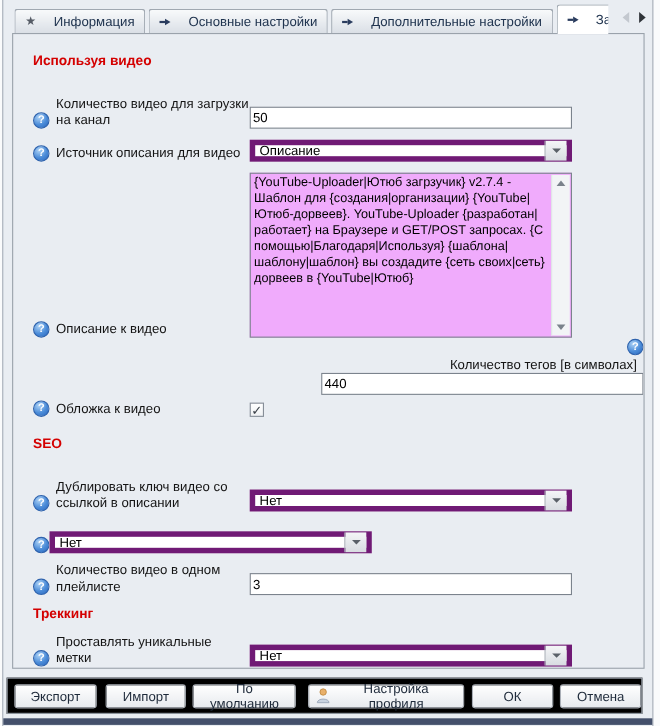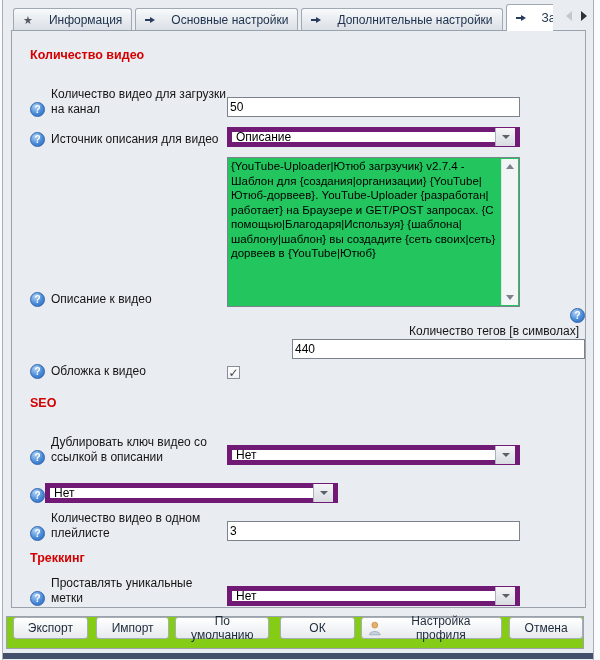--- a/index.html
+++ b/index.html
@@ -36,21 +36,21 @@
          display:flex;align-items:center;justify-content:center;color:#fff;font-size:10px;font-weight:bold;}
   .lbl{width:176px;margin-left:6px;line-height:15px;padding-top:1px;}
   .txt-input{width:293px;height:20px;box-sizing:border-box;border:1px solid #7b838d;background:#fff;
              padding:0 2px;font:12px "Liberation Sans",sans-serif;color:#000;}
   .dropdown{width:293px;height:20px;box-sizing:border-box;border:5px solid #701a75;background:#fff;
             display:flex;align-items:center;position:relative;}
   .dropdown .val{flex:1;padding:0 4px;color:#000;}
   .dd-btn{flex:none;width:19px;height:18px;border-left:1px solid #aab0b8;
           background:linear-gradient(#f4f5f7,#d8dce1);display:flex;align-items:center;justify-content:center;}
   .dd-arrow-icon{width:0;height:0;border-left:4px solid transparent;border-right:4px solid transparent;border-top:4px solid #5a6068;}
-  .textarea{width:293px;height:150px;box-sizing:border-box;border:1px solid #7b838d;background:#22c55e;position:relative;}
+  .textarea{width:293px;height:150px;box-sizing:border-box;border:1px solid #7b838d;background:#f0abfc;position:relative;}
   .textarea .content{position:absolute;left:3px;top:1px;right:19px;bottom:1px;overflow:hidden;
           font:11.5px/14.5px "Liberation Sans",sans-serif;color:#000;white-space:pre-wrap;word-wrap:break-word;}
   .vscroll{position:absolute;top:1px;right:1px;bottom:1px;width:16px;background:#f2f4f6;border-left:1px solid #dfe3e7;}
   .scroll-up-icon{position:absolute;top:5px;left:4px;width:0;height:0;border-left:4px solid transparent;border-right:4px solid transparent;border-bottom:5px solid #7a828b;}
   .scroll-down-icon{position:absolute;bottom:5px;left:4px;width:0;height:0;border-left:4px solid transparent;border-right:4px solid transparent;border-top:5px solid #7a828b;}
   .checkbox{width:13px;height:13px;box-sizing:border-box;border:1px solid #878e98;margin-top:3px;
             background:linear-gradient(#ffffff,#f0f2f4);display:flex;align-items:center;justify-content:center;
             font-size:12px;font-weight:bold;color:#3c424a;line-height:1;}
 
   
@@ -60,21 +60,21 @@
   .r4{min-height:30px;flex-direction:column;}
   .r5{min-height:20px;}
   .h-seo{margin-top:17px;}
   .r6,.r7,.r8{min-height:38px;}
   .r6{margin-top:17px;}
   .h-track{margin-top:10px;}
   .r9{margin-top:10px;}
 
   
   .bottombar{position:absolute;left:3px;right:9px;top:616px;height:33px;border:1px solid #9aa2ab;
-             background:#84cc16;box-sizing:border-box;display:flex;align-items:flex-start;padding-left:6px;z-index:1;}
+             background:#000000;box-sizing:border-box;display:flex;align-items:center;padding-left:6px;z-index:1;}
   .btn{height:22px;box-sizing:border-box;border:1px solid #a9aeb6;border-radius:3px;
        background:linear-gradient(#ffffff,#e7eaee);color:#1e2a3a;font:12px "Liberation Sans",sans-serif;
        display:flex;align-items:center;justify-content:center;cursor:default;gap:5px;}
   .b-export{width:75px;margin-right:8px;}
   .b-import{width:74px;margin-right:6px;}
   .b-defaults{width:94px;margin-right:11px;}
   .b-profile{width:142px;margin-right:7px;}
   .b-ok{width:75px;margin-right:6px;}
   .b-cancel{width:74px;}
 </style>
@@ -111,21 +111,21 @@
     </div>
 
   </div>
   <div class="tab-scrollers">
     <span class="scroll-left-icon"></span>
     <span class="scroll-right-icon"></span>
   </div>
 
   <div class="panel">
 
-    <div class="section-title">Количество видео</div>
+    <div class="section-title">Используя видео</div>
 
     <div class="row r1">
       <span class="qicon"></span>
       <div class="lbl">Количество видео для загрузки на канал</div>
       <input class="txt-input" type="text" value="50" style="">
     </div>
 
     <div class="row r2">
       <span class="qicon"></span>
       <div class="lbl">Источник описания для видео</div>
@@ -202,25 +202,25 @@
           </span>
       </div>
     </div>
 
   </div>
 
   <div class="bottombar">
     <button class="btn b-export">Экспорт</button>
     <button class="btn b-import">Импорт</button>
     <button class="btn b-defaults">По умолчанию</button>
-    <button class="btn b-ok">ОК</button>
     <button class="btn b-profile">
       <svg width="14" height="15" viewBox="0 0 14 15">
         <circle cx="7" cy="4" r="3" fill="#e8b06a" stroke="#c08a42" stroke-width="0.8"></circle>
         <path d="M1.5 14 C1.5 9.5 12.5 9.5 12.5 14 Z" fill="#c9d3e0" stroke="#98a4b6" stroke-width="0.8"></path>
       </svg>
       <span>Настройка профиля</span>
     </button>
+    <button class="btn b-ok">ОК</button>
     <button class="btn b-cancel">Отмена</button>
   </div>
 
   <div class="bottom-strip"></div>
 </div>
 
 </body></html>

